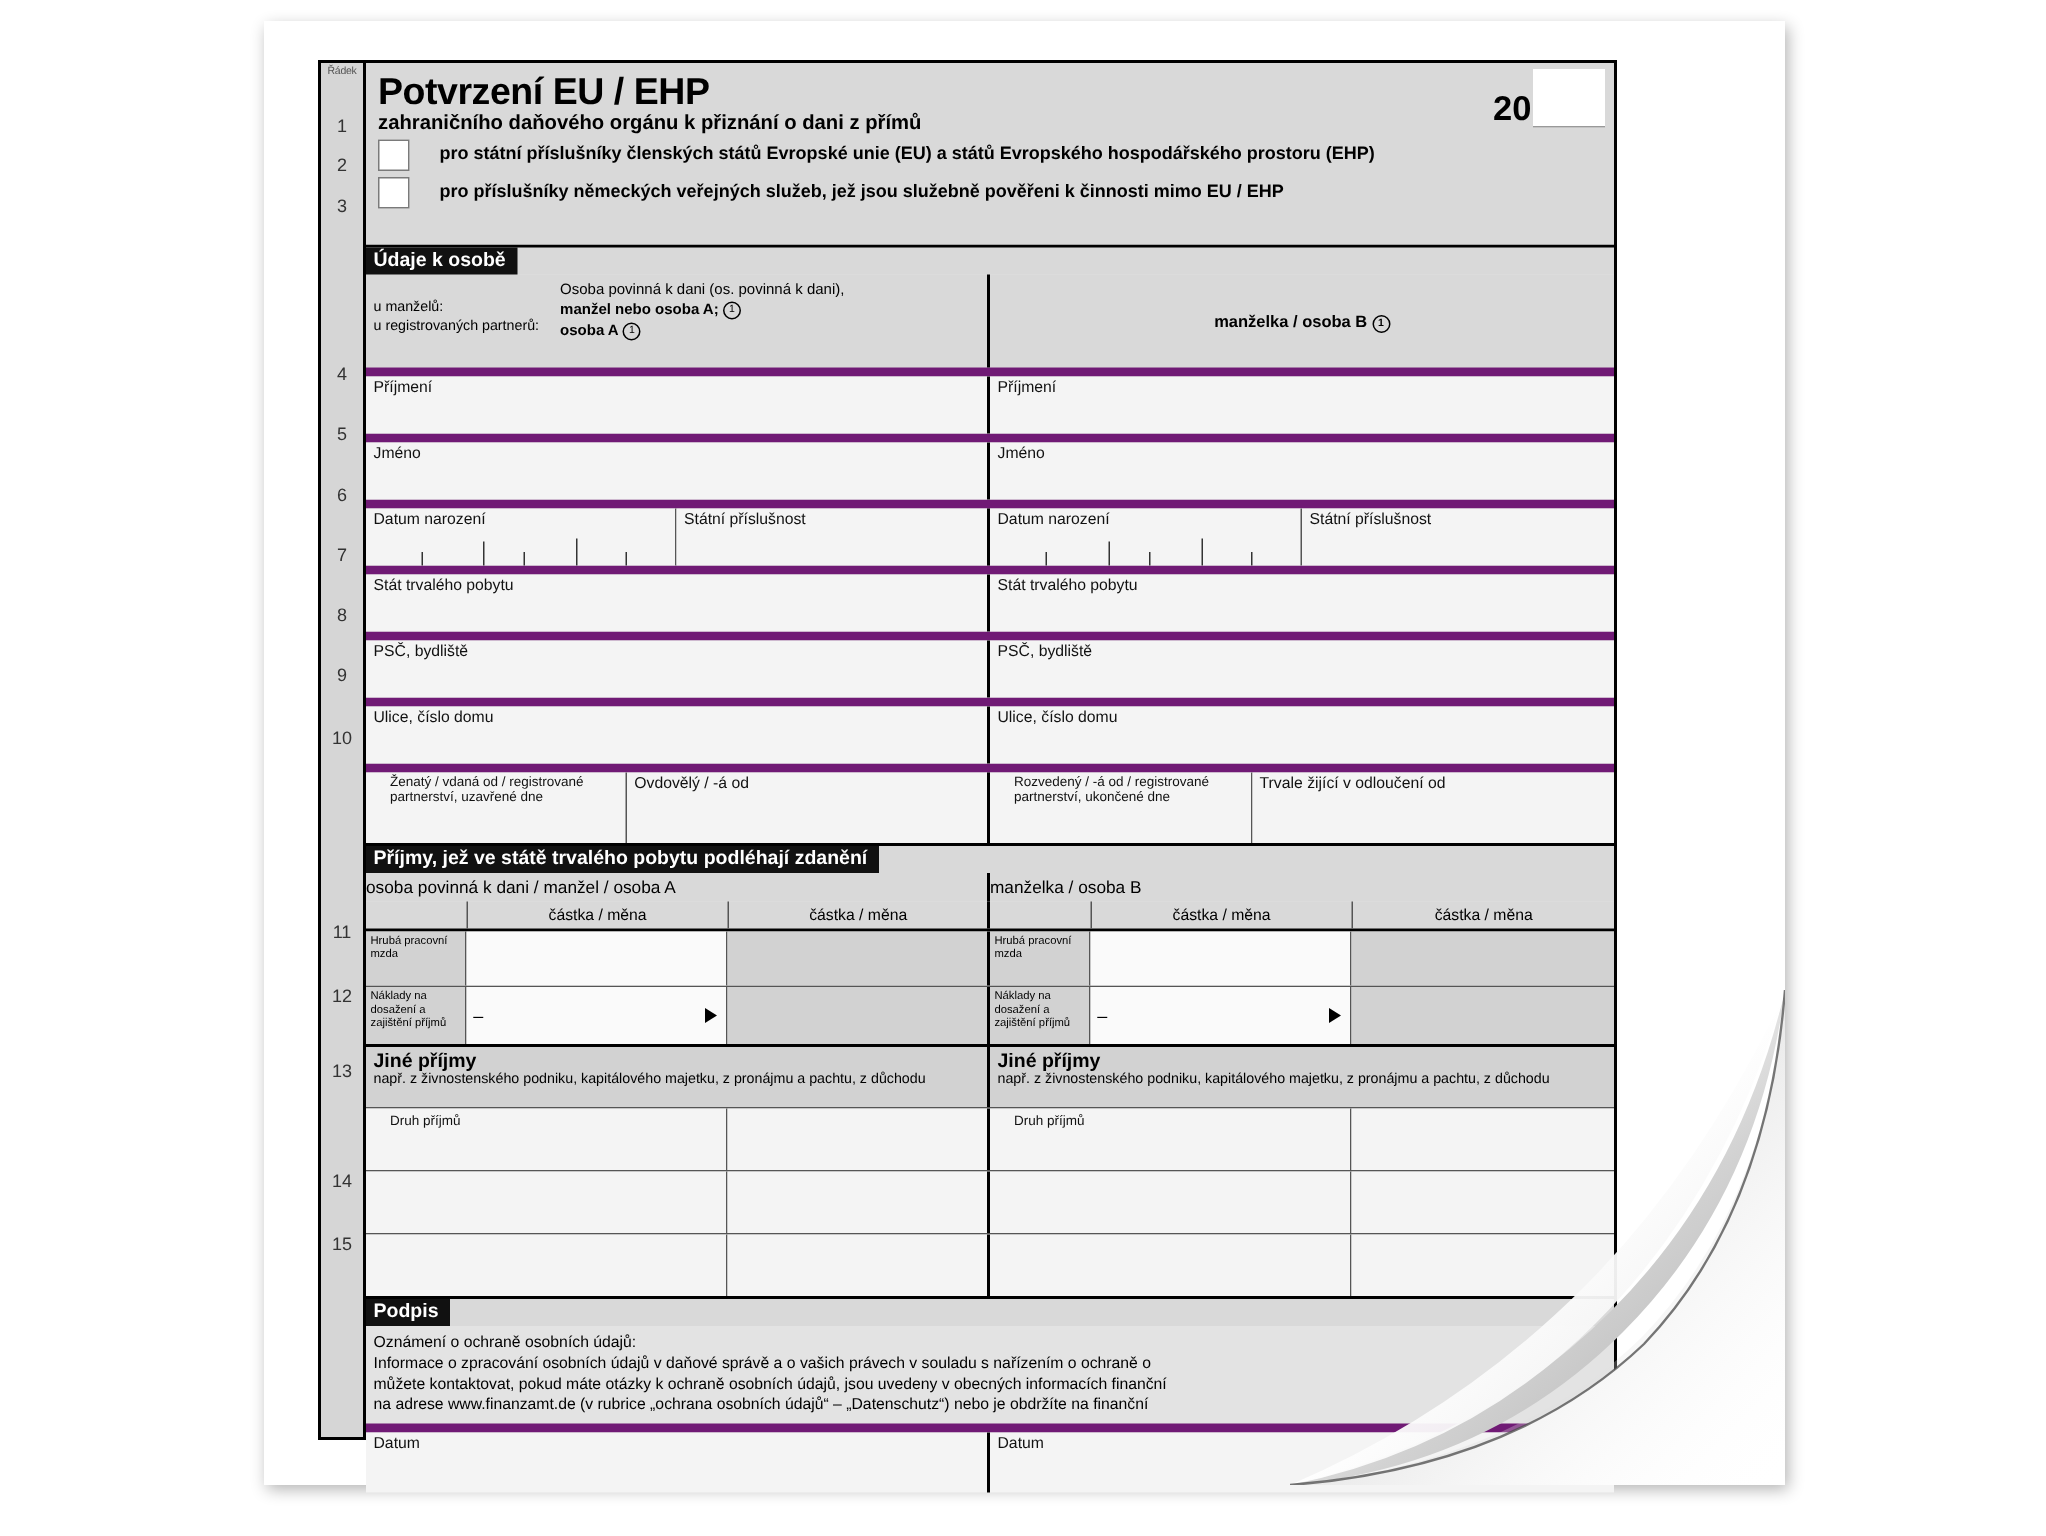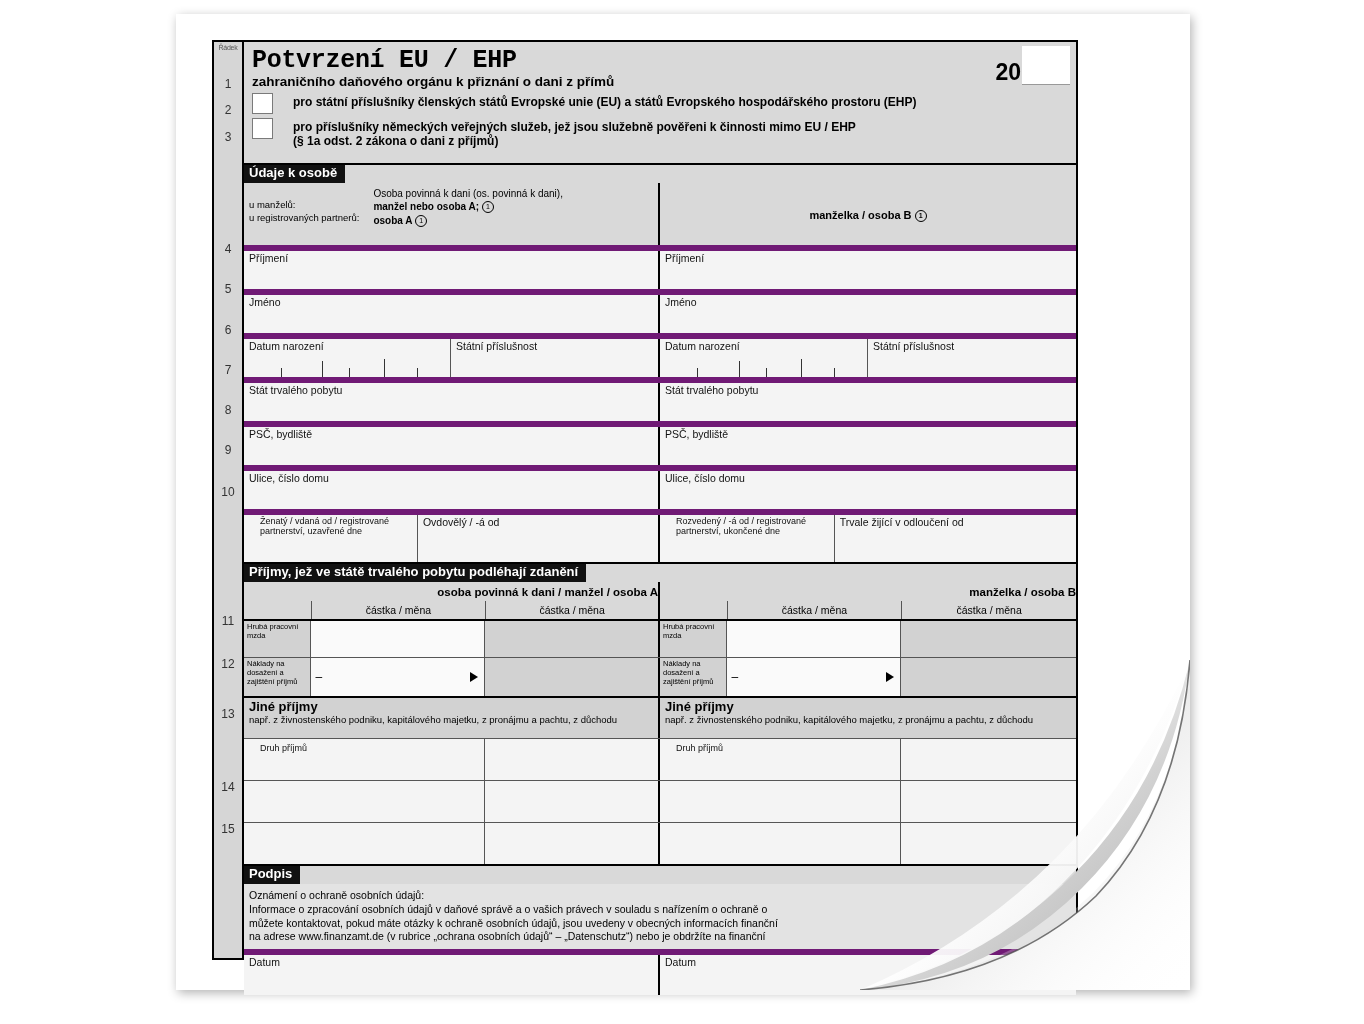--- a/index.html
+++ b/index.html
@@ -59,21 +59,21 @@
   }
   .sec-row{
     border-top:2px solid #000;
     background:#d9d9d9;
     padding:0;
   }
   .hdr{
     padding:6px 8px 4px 8px;
     background:#d9d9d9;
   }
-  .t-title{font-size:25px;font-weight:bold;letter-spacing:-.3px;line-height:1.05;font-family:Liberation Mono, monospace;}
+  .t-title{font-size:25px;font-weight:bold;letter-spacing:-.3px;line-height:1.05;}
   .t-sub{font-size:13.5px;font-weight:bold;margin-top:0;}
   .cbrow{display:flex;align-items:flex-start;margin-top:4px;gap:13px;}
   .cbox{
     width:19px;height:19px;background:#fff;border:1px solid #7a7a7a;
     flex:0 0 19px;margin-right:7px;
   }
   .cbtxt{font-size:12px;font-weight:bold;line-height:1.18;padding-top:2px;}
   .yearbox{
     position:absolute;right:6px;top:4px;
     display:flex;align-items:flex-end;
@@ -111,21 +111,21 @@
     display:inline-block;width:10px;height:10px;border:1px solid #000;border-radius:50%;
     font-size:7px;line-height:10px;text-align:center;vertical-align:1px;
   }
 
   
   .comb{position:absolute;left:0;bottom:0;width:100%;height:18px;}
   .comb i{position:absolute;bottom:0;width:1px;background:#333;}
 
   
   .inc-head{display:flex;background:#d9d9d9;}
-  .inc-head .side{width:50%;box-sizing:border-box;text-align:right;font-size:11.5px;font-weight:bold;padding:4px 0 3px 0;}
+  .inc-head .side{width:50%;box-sizing:border-box;text-align:left;font-size:11.5px;font-weight:normal;padding:4px 0 3px 0;}
   .inc-head .side.a{border-right:2px solid #000;}
   .amt-head{display:flex;background:#d9d9d9;}
   .amt-head .stub{box-sizing:border-box;}
   .amt-head .ah{box-sizing:border-box;text-align:center;font-size:10.5px;padding:3px 0 3px 0;border-left:1px solid #555;}
   .inc-row{display:flex;}
   .stubcell{
     box-sizing:border-box;background:#d2d2d2;font-size:7.5px;line-height:1.18;
     padding:2px 1px 0 3px;border-right:1px solid #555;
   }
   .cellw{background:#fafafa;box-sizing:border-box;border-right:1px solid #555;position:relative;}
@@ -184,21 +184,20 @@
 
         <div class="cbrow">
           <div class="cbox"></div>
           <div class="cbtxt">pro státní příslušníky členských států Evropské unie (EU) a států Evropského hospodářského prostoru (EHP)</div>
         </div>
 
         <div class="cbrow">
           <div class="cbox"></div>
           <div class="cbtxt">
             <div>pro příslušníky německých veřejných služeb, jež jsou služebně pověřeni k činnosti mimo EU / EHP</div>
-            <div>(§ 1a odst. 2 zákona o dani z příjmů)</div>
           </div>
         </div>
       </div>
 
       <div class="sec-row">
         <span class="sec-bar">Údaje k osobě</span>
       </div>
 
       <div class="ph" style="height:62px;">
         <div class="l">

